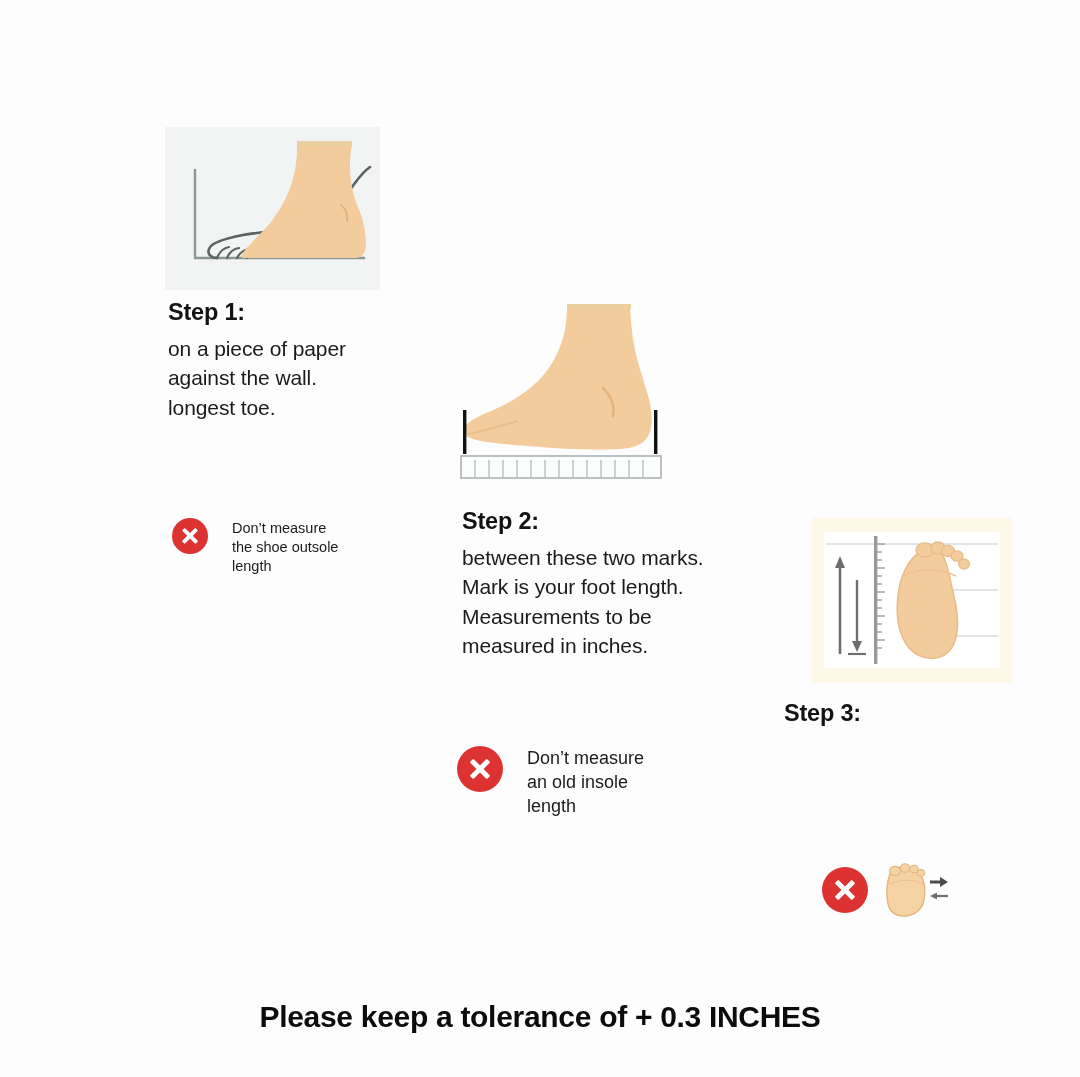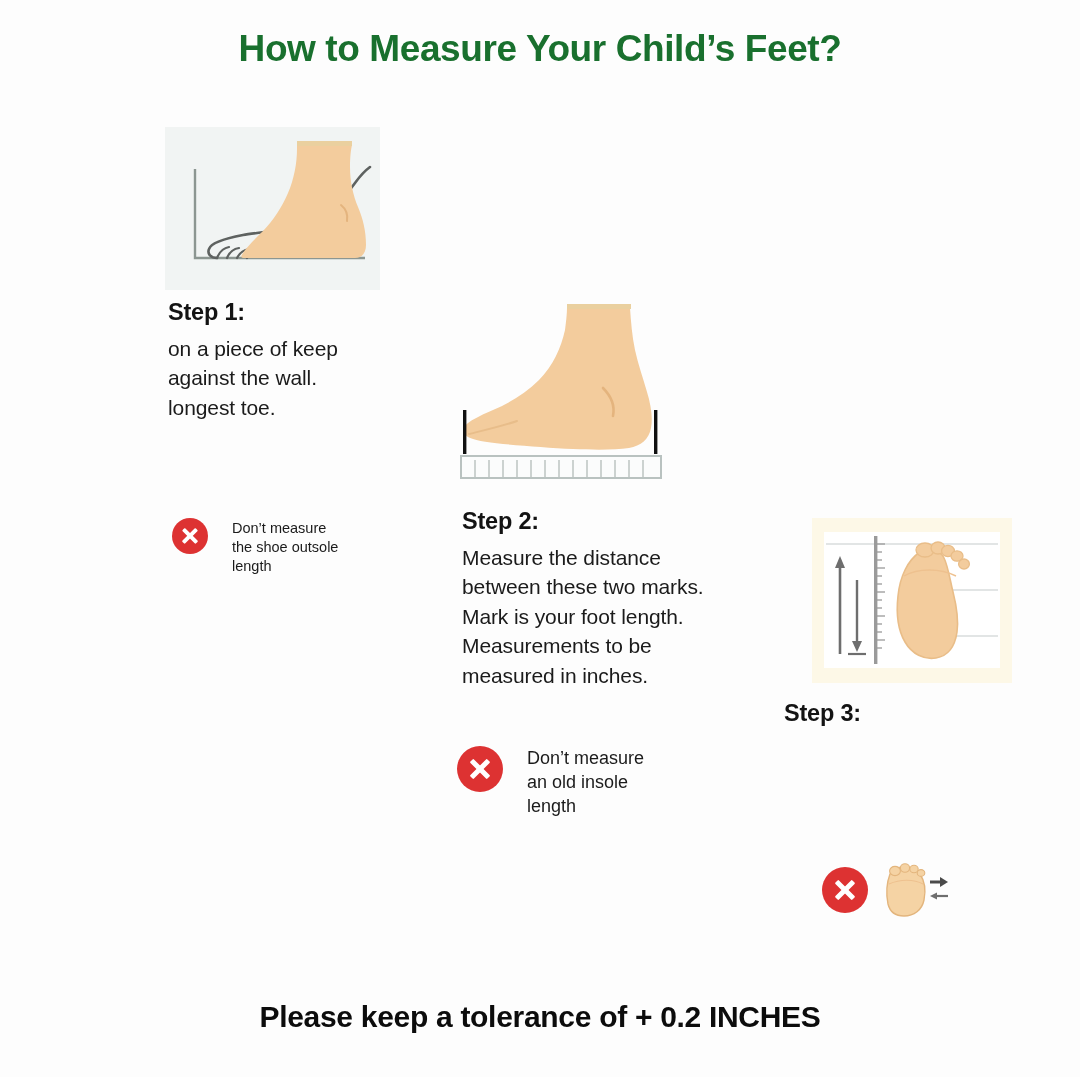--- a/index.html
+++ b/index.html
@@ -117,21 +117,20 @@
     letter-spacing: -0.3px;
   }
 
   svg { display: block; }
 </style>
 </head>
 <body>
 
 <div id="page">
 
-  <div class="title">How to Measure Your Child’s Feet?</div>
 
   <div id="img1">
     <svg width="215" height="163" viewBox="0 0 215 163">
 
       <path d="M30 42 L30 131 L200 131" fill="none" stroke="#8c9691" stroke-width="2.4"></path>
 
       <path d="M205 40 C205 40 198 45 190 56 C180 70 168 83 150 92
                C128 103 95 105 78 108 C62 111 46 116 44 122
                C42 127 46 131 52 131" fill="none" stroke="#5e6260" stroke-width="2.6" stroke-linecap="round"></path>
 
@@ -148,21 +147,21 @@
 
       <path d="M176 78 C181 82 183 88 182 94" fill="none" stroke="#e4b47e" stroke-width="2" stroke-linecap="round"></path>
 
       <rect x="132" y="14" width="55" height="5" fill="#ead09f"></rect>
     </svg>
   </div>
 
   <div style="position:absolute; left:168px; top:299px; width:250px;">
     <div class="step-head">Step 1:</div>
     <div class="step-body" style="margin-top:8px;">
-      <p>on a piece of keep</p>
+      <p>on a piece of paper</p>
       <p>against the wall.</p>
       <p>longest toe.</p>
     </div>
   </div>
 
   <div class="warn" style="left:172px; top:518px; width:190px;">
     <div class="warn-circle"></div>
     <div class="warn-text">
       <div>Don’t measure</div>
       <div>the shoe outsole</div>
@@ -204,21 +203,20 @@
         <line x1="160" y1="160" x2="160" y2="177"></line>
         <line x1="174" y1="160" x2="174" y2="177"></line>
         <line x1="188" y1="160" x2="188" y2="177"></line>
       </g>
     </svg>
   </div>
 
   <div style="position:absolute; left:462px; top:508px; width:320px;">
     <div class="step-head">Step 2:</div>
     <div class="step-body" style="margin-top:8px;">
-      <p>Measure the distance</p>
       <p>between these two marks.</p>
       <p>Mark is your foot length.</p>
       <p>Measurements to be</p>
       <p>measured in inches.</p>
     </div>
   </div>
 
   <div class="warn" style="left:457px; top:746px; width:215px;">
     <div class="warn-circle big"></div>
     <div class="warn-text lg">
@@ -305,15 +303,15 @@
         <path d="M66 20 L58 15 L58 25 Z" fill="#4a4a4a"></path>
       </g>
 
       <g>
         <line x1="66" y1="34" x2="54" y2="34" stroke="#6e6e6e" stroke-width="2.2"></line>
         <path d="M48 34 L55 30.5 L55 37.5 Z" fill="#6e6e6e"></path>
       </g>
     </svg>
   </div>
 
-  <div class="bottom-note">Please keep a tolerance of + 0.2 INCHES</div>
+  <div class="bottom-note">Please keep a tolerance of + 0.3 INCHES</div>
 
 </div>
 
 </body></html>

